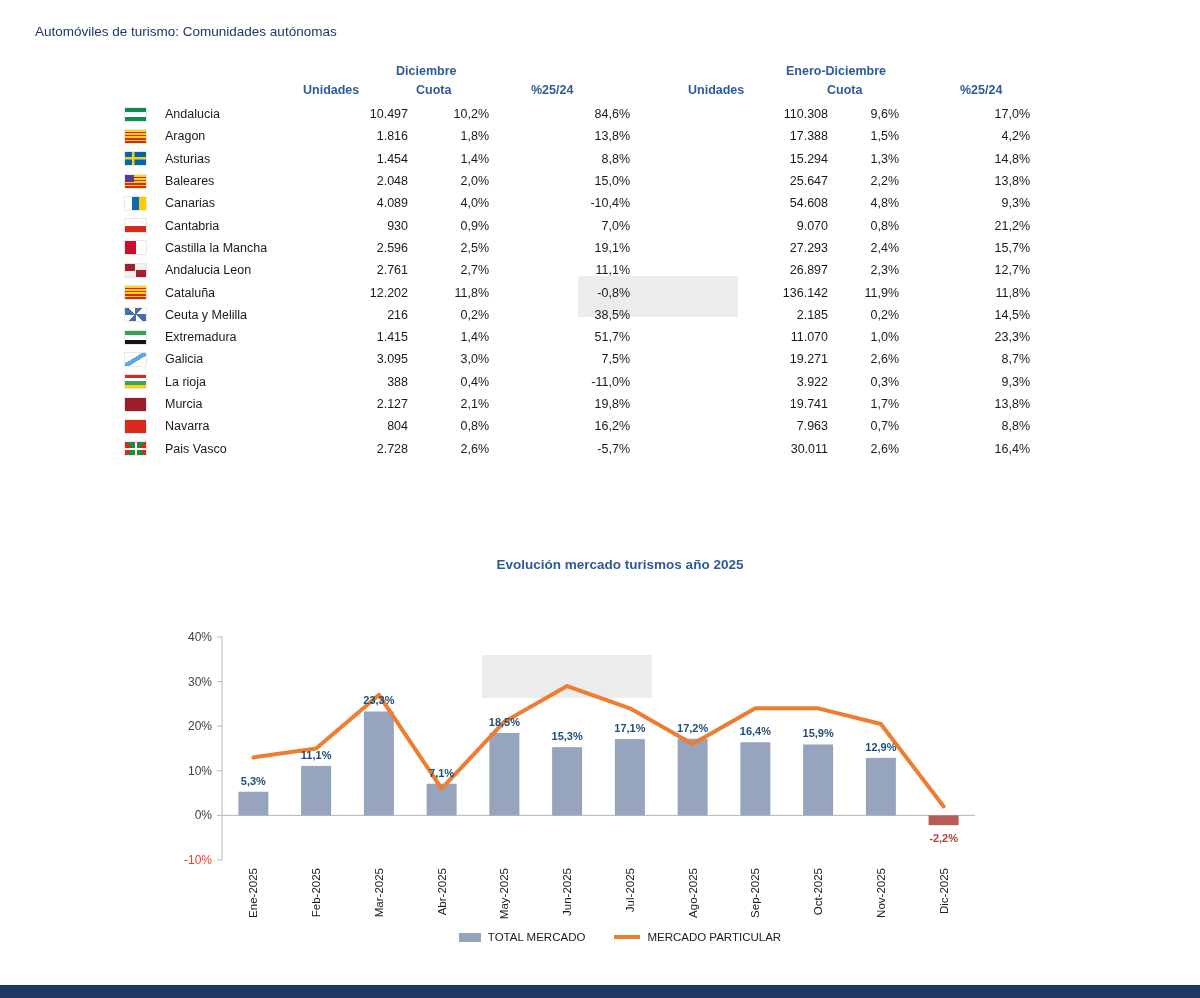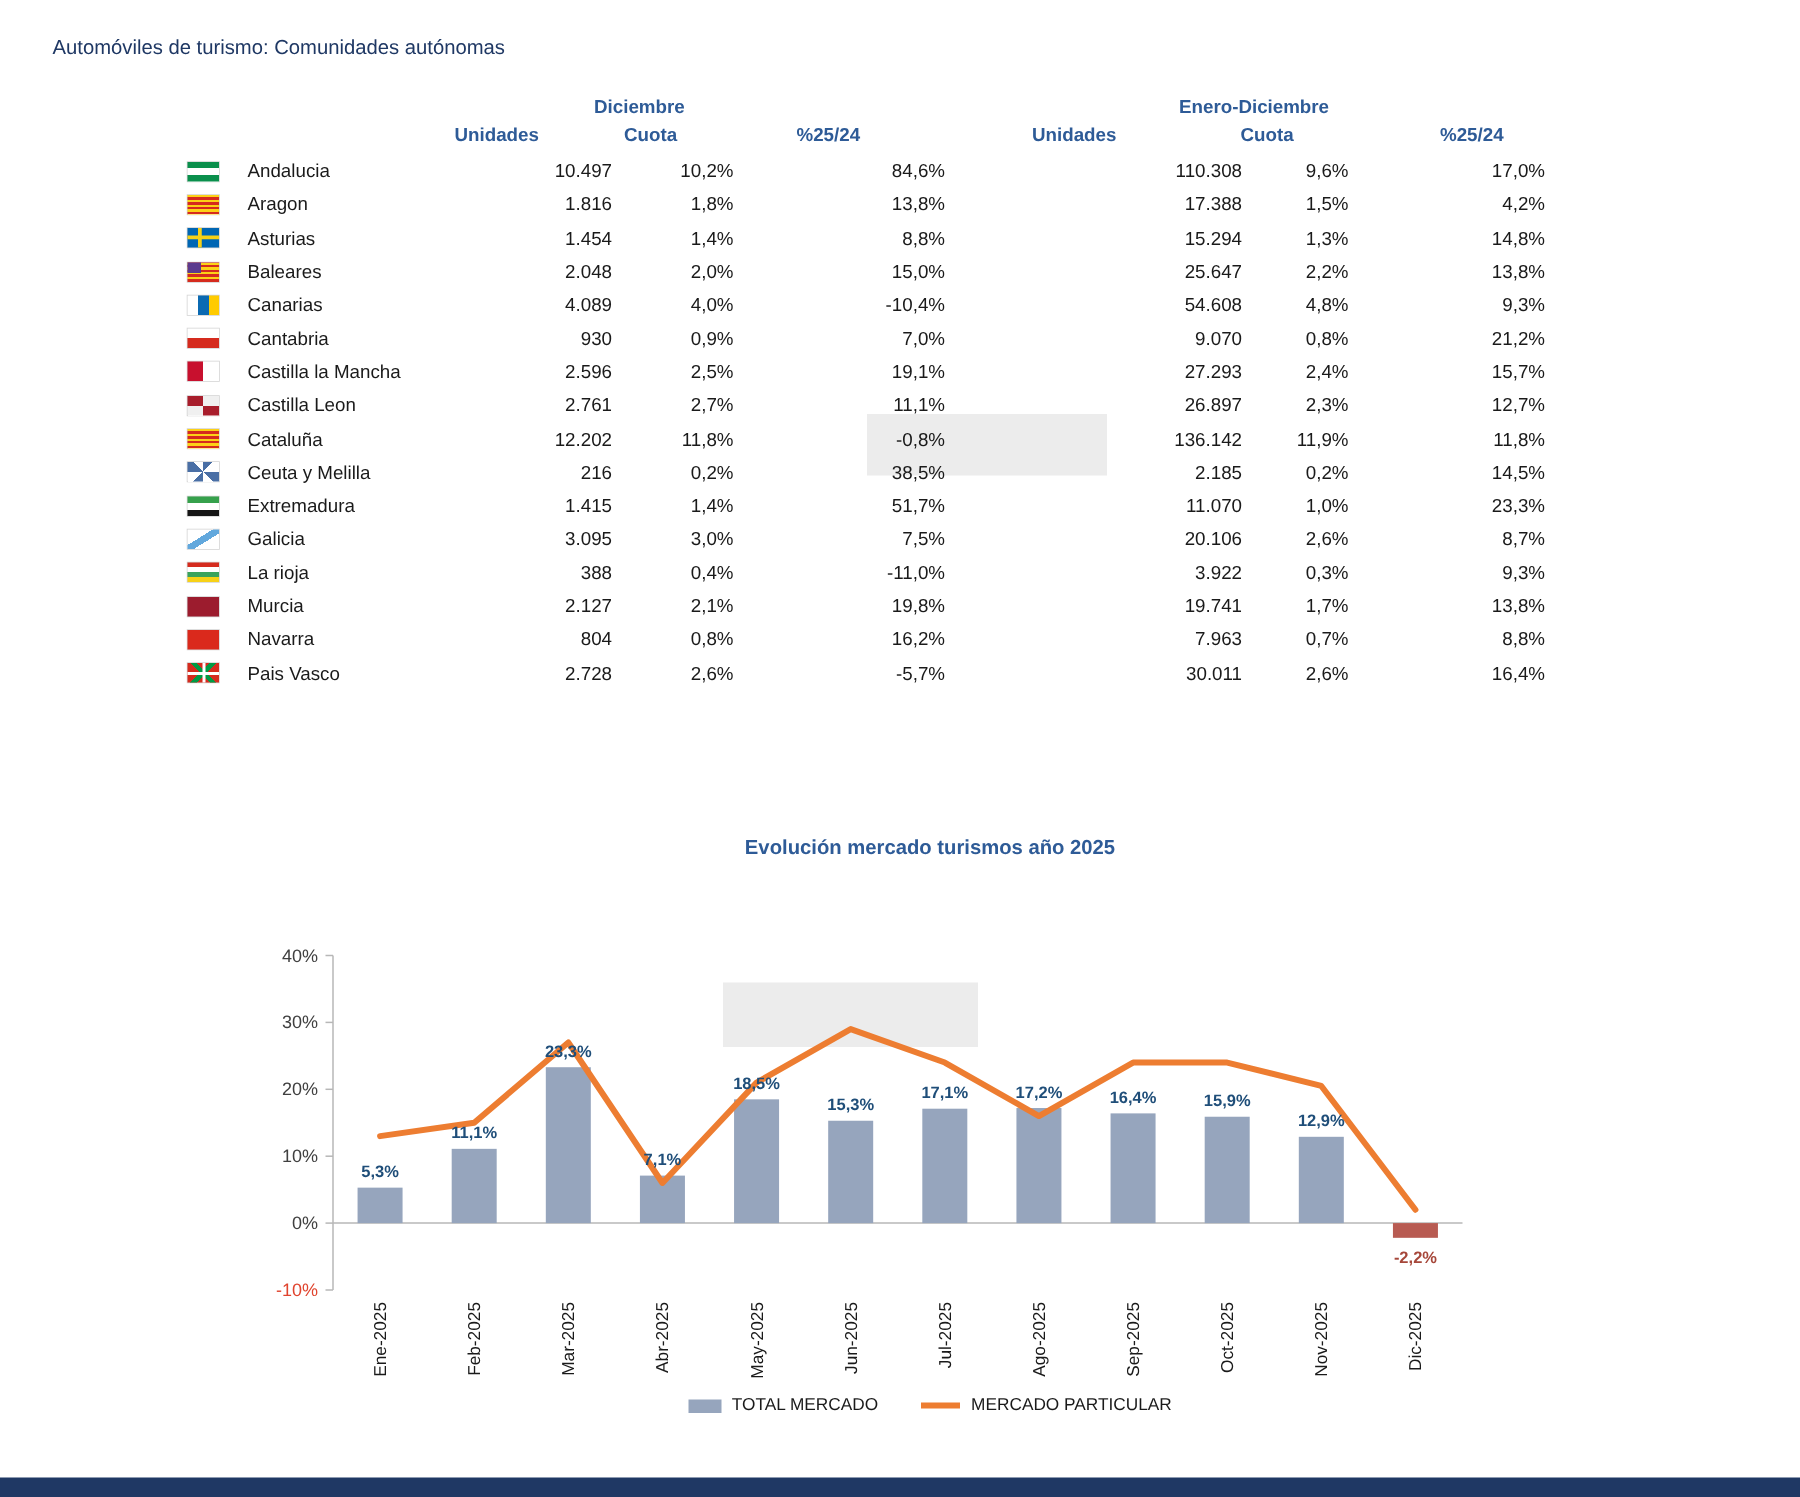--- a/index.html
+++ b/index.html
@@ -157,21 +157,21 @@
         <span class="name">Castilla la Mancha</span>
         <span class="num">2.596</span>
         <span class="num">2,5%</span>
         <span class="num">19,1%</span>
         <span class="num">27.293</span>
         <span class="num">2,4%</span>
         <span class="num">15,7%</span>
       </div>
       <div class="trow">
         <span class="flag flag-castilla-leon"></span>
-        <span class="name">Castilla Leon</span>
+        <span class="name">Andalucia Leon</span>
         <span class="num">2.761</span>
         <span class="num">2,7%</span>
         <span class="num">11,1%</span>
         <span class="num">26.897</span>
         <span class="num">2,3%</span>
         <span class="num">12,7%</span>
       </div>
       <div class="trow">
         <span class="flag flag-cataluna"></span>
         <span class="name">Cataluña</span>
@@ -201,21 +201,21 @@
         <span class="num">11.070</span>
         <span class="num">1,0%</span>
         <span class="num">23,3%</span>
       </div>
       <div class="trow">
         <span class="flag flag-galicia"></span>
         <span class="name">Galicia</span>
         <span class="num">3.095</span>
         <span class="num">3,0%</span>
         <span class="num">7,5%</span>
-        <span class="num">20.106</span>
+        <span class="num">19.271</span>
         <span class="num">2,6%</span>
         <span class="num">8,7%</span>
       </div>
       <div class="trow">
         <span class="flag flag-la-rioja"></span>
         <span class="name">La rioja</span>
         <span class="num">388</span>
         <span class="num">0,4%</span>
         <span class="num">-11,0%</span>
         <span class="num">3.922</span>

